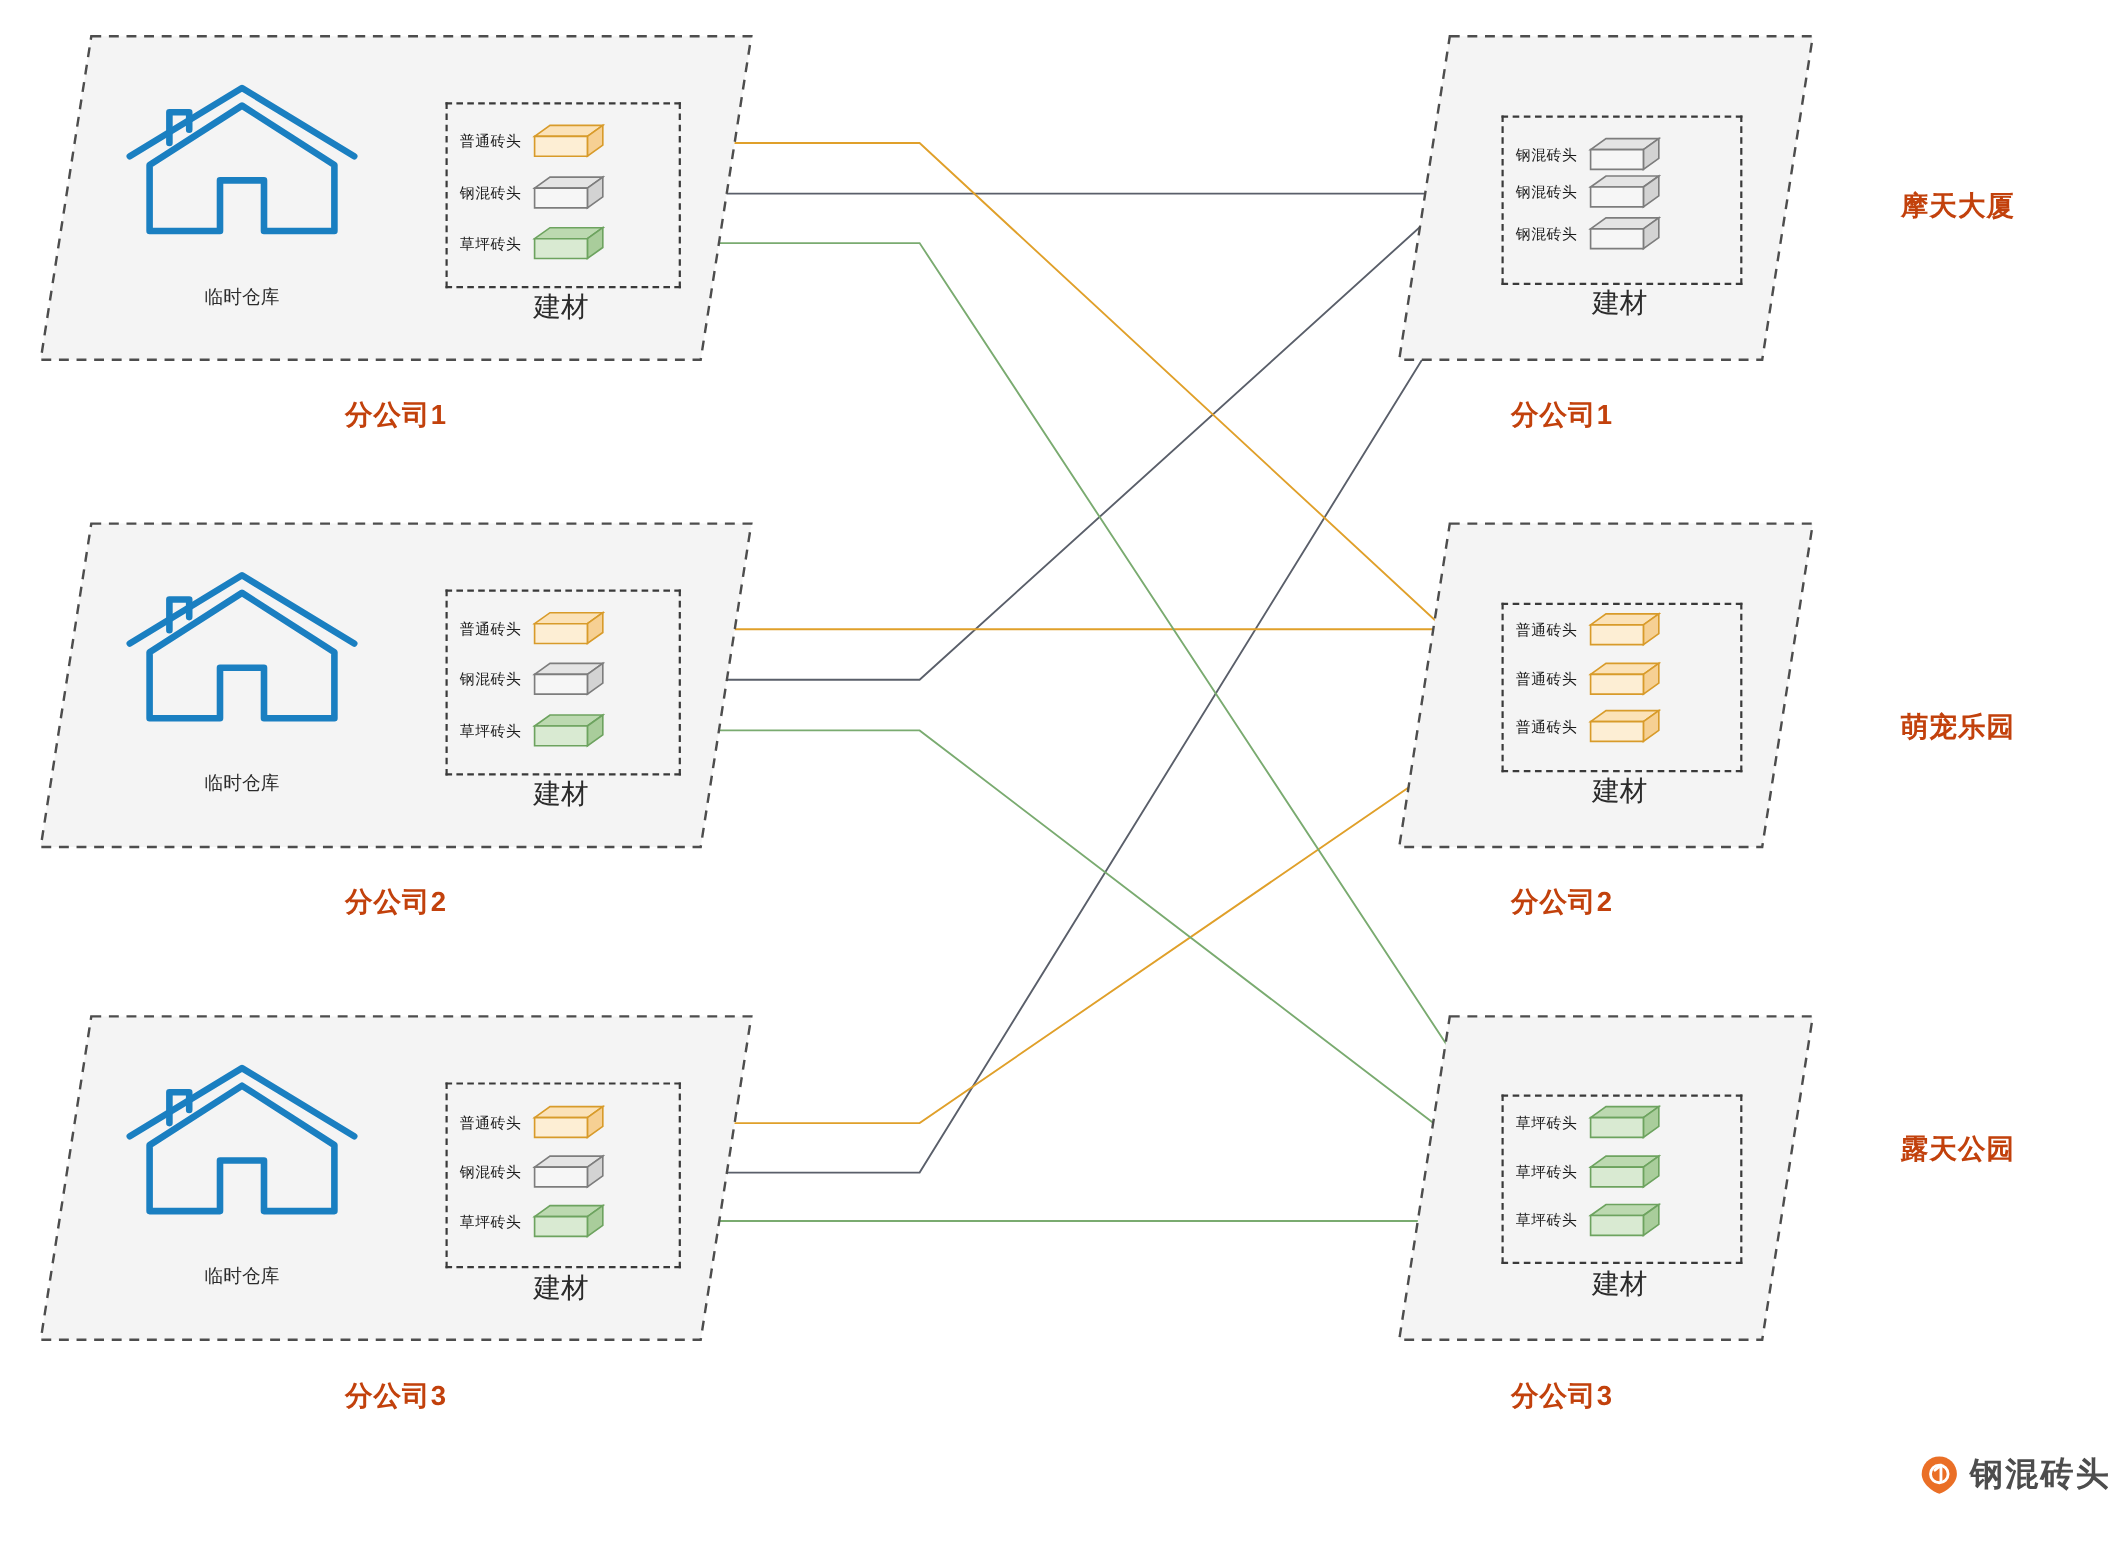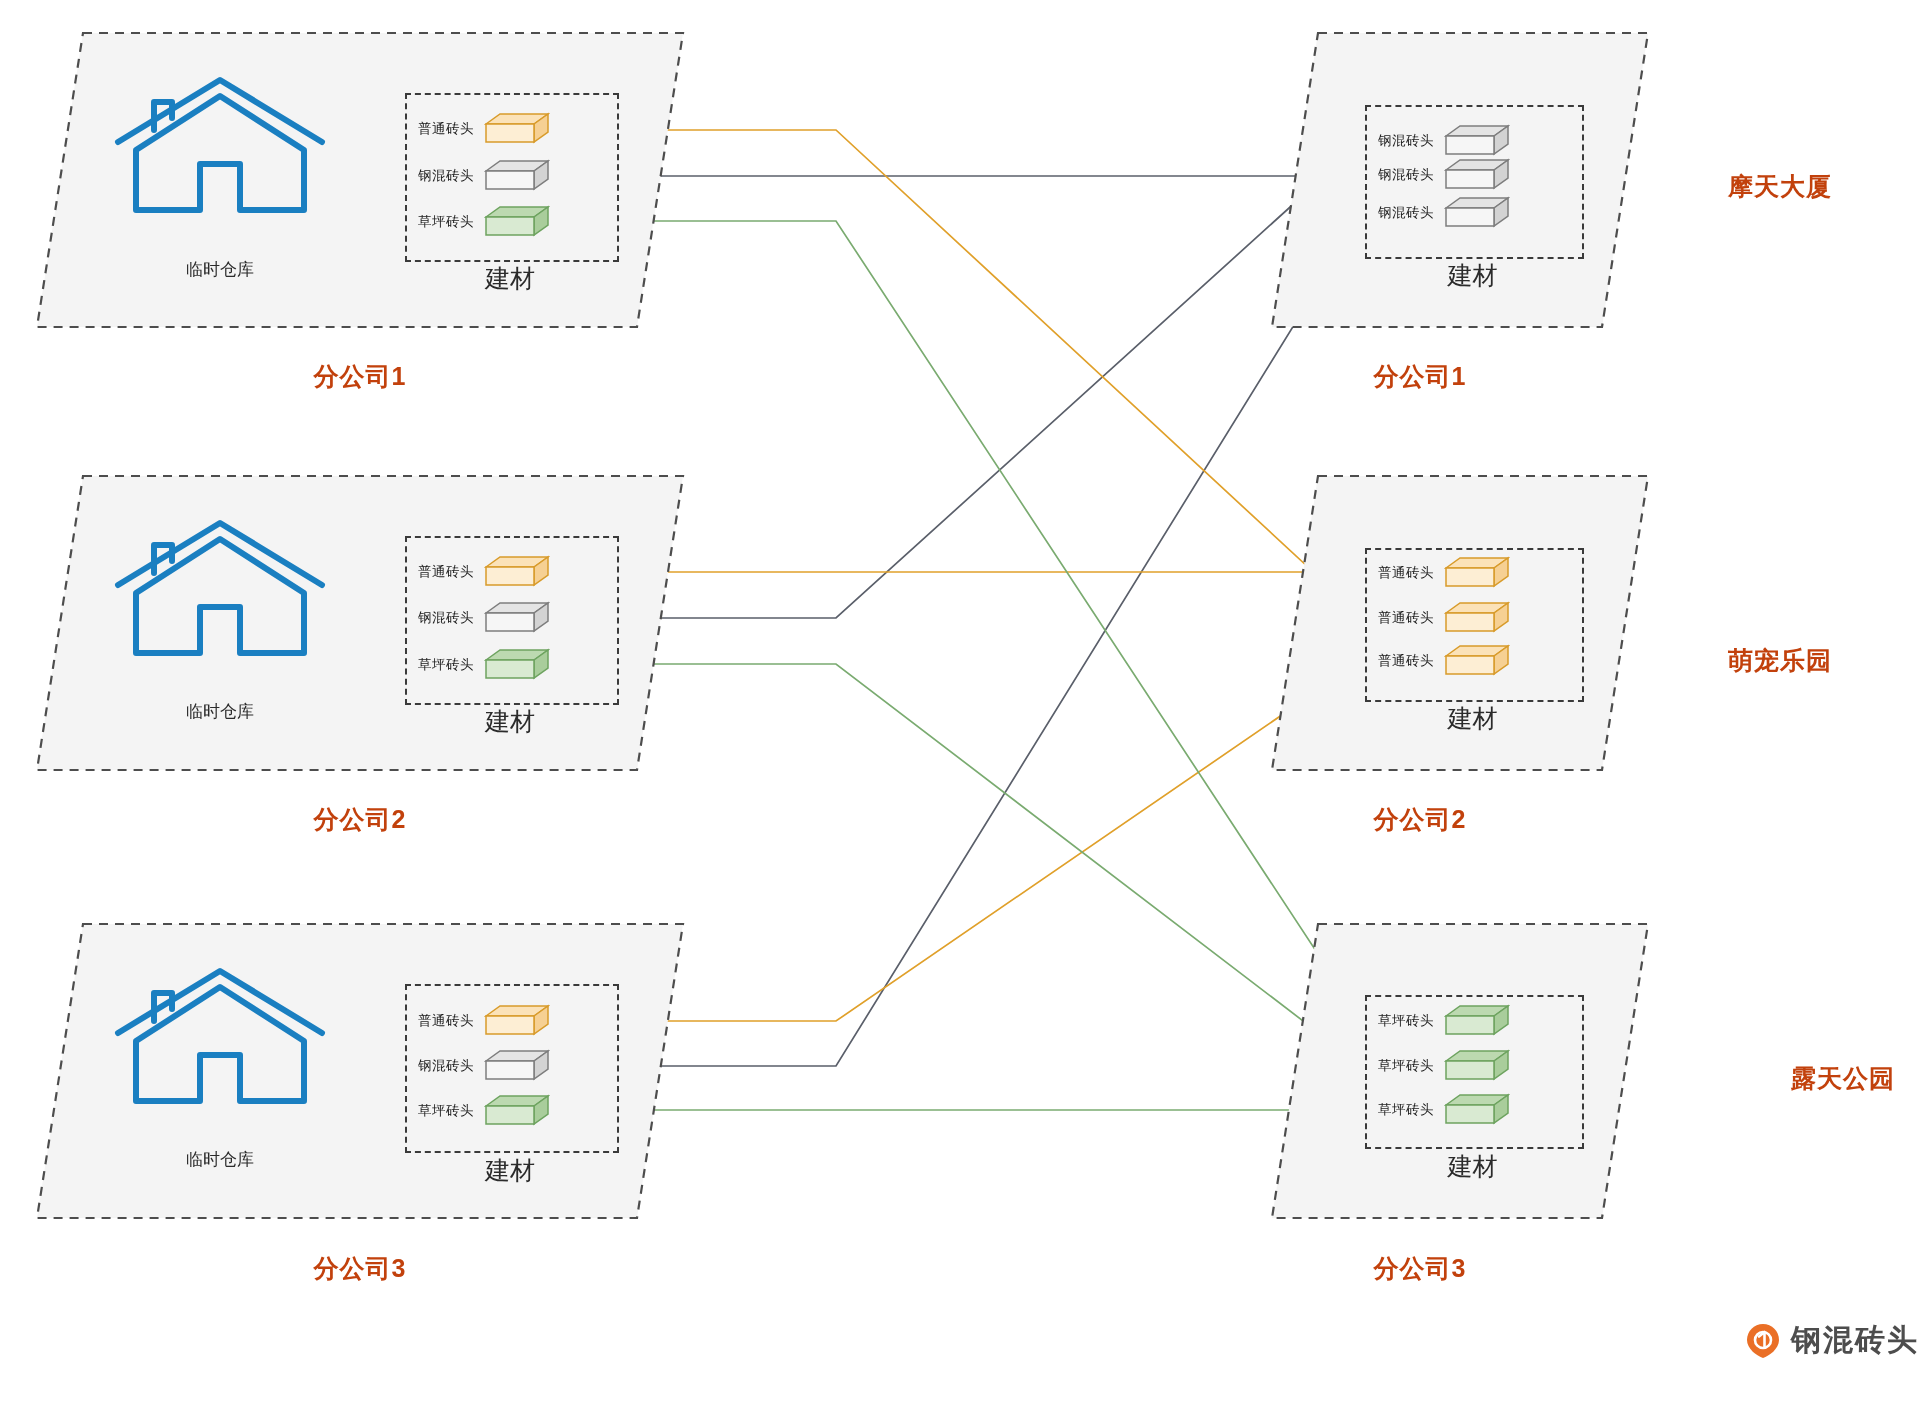--- a/index.html
+++ b/index.html
@@ -325,21 +325,21 @@
     <span class="brick">
       <svg viewBox="0 0 66 34" xmlns="http://www.w3.org/2000/svg">
         <polygon points="2,12 16,2 64,2 50,12" fill="#bcd9b0" stroke="#6da35f" stroke-width="1.5"></polygon>
         <polygon points="50,12 64,2 64,20 50,30" fill="#a9cd9b" stroke="#6da35f" stroke-width="1.5"></polygon>
         <polygon points="2,12 50,12 50,30 2,30" fill="#d9ead2" stroke="#6da35f" stroke-width="1.5"></polygon>
       </svg>
     </span>
   </div>
   <div class="matcap" style="left:1365px;top:1150px;width:215px;">建材</div>
   <div class="grp-label" style="left:1310px;top:1252px;width:220px;">分公司3</div>
-  <div class="grp-label" style="left:1665px;top:1062px;width:230px;text-align:right;">露天公园</div>
+  <div class="grp-label" style="left:1665px;top:1028px;width:230px;">露天公园</div>
 
   <div class="wm" style="left:1745px;top:1320px;">
     <span style="display:inline-block;width:36px;height:36px;">
       <svg viewBox="0 0 36 36" xmlns="http://www.w3.org/2000/svg">
         <path d="M18 1 C27 1 34 8 34 17 C34 26 24 33 18 35 C12 33 2 26 2 17 C2 8 9 1 18 1 Z" fill="#ea6f26"></path>
         <path d="M19.5 9 L14 13.5 M19.5 9 L19.5 24" stroke="#ffffff" stroke-width="2.6" fill="none" stroke-linecap="round"></path>
         <circle cx="18" cy="17" r="8" fill="none" stroke="#ffffff" stroke-width="2.6"></circle>
       </svg>
     </span>
     <span class="wm-txt">钢混砖头</span>

